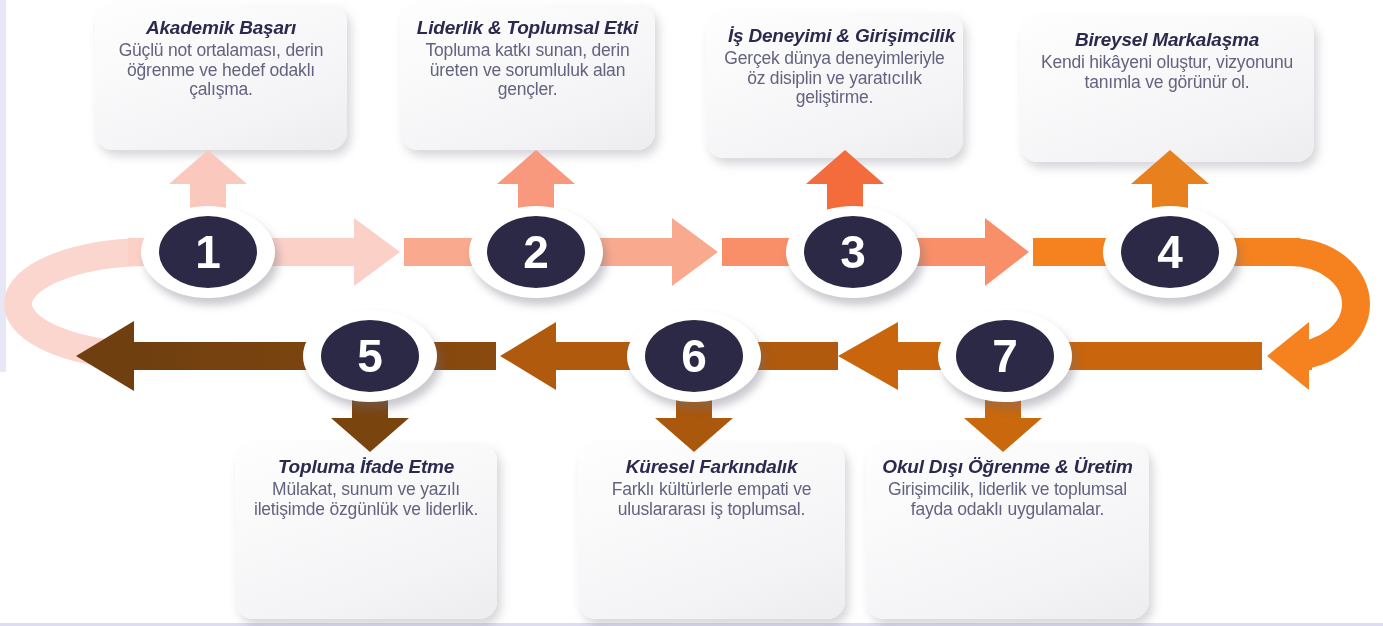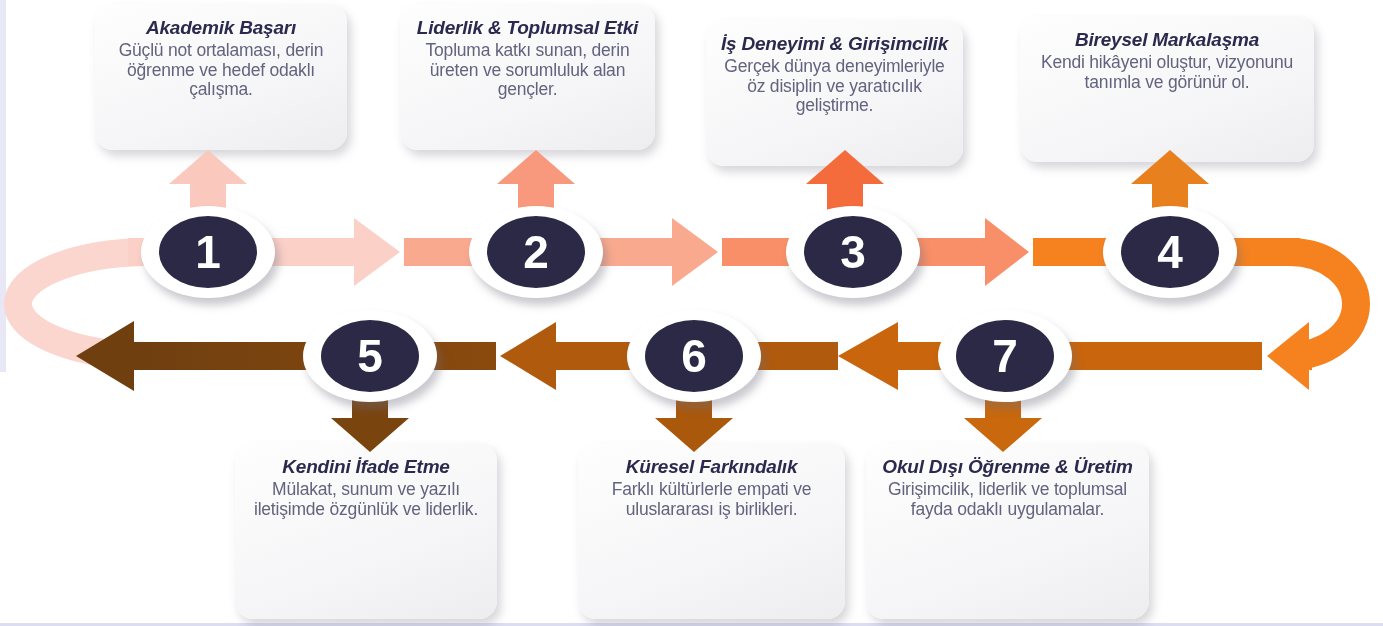--- a/index.html
+++ b/index.html
@@ -12,21 +12,21 @@
   
   .card{position:absolute;border-radius:18px;
         background:linear-gradient(160deg,#fefefe 0%,#f5f5f7 65%,#ededf0 100%);
         box-shadow:4px 6px 10px rgba(110,110,125,.28);
         display:flex;flex-direction:column;align-items:center;
         padding:13px 8px 0 8px;box-sizing:border-box;text-align:center;}
   .card .title{font-weight:700;font-size:19px;line-height:1.12;color:#2b2a4e;letter-spacing:-.2px;font-style:italic;}
   .card .body{font-size:17.5px;line-height:1.1;color:#63637f;margin-top:3px;letter-spacing:-.2px;}
   .c1{left:95px;top:4px;width:252px;height:146px;}
   .c2{left:400px;top:4px;width:255px;height:146px;}
-  .c3{left:706px;top:20px;width:257px;height:146px;}
+  .c3{left:706px;top:12px;width:257px;height:146px;align-items:flex-end;}
   .c4{left:1020px;top:16px;width:294px;height:146px;}
   .c5{left:235px;top:443px;width:262px;height:176px;}
   .c6{left:578px;top:443px;width:267px;height:176px;}
   .c7{left:866px;top:443px;width:283px;height:176px;}
 
   
   .seg{position:absolute;height:28px;}
   .seg.top{top:238px;} .seg.bot{top:342px;}
   .s1{left:128px;width:226px;} .s2{left:404px;width:268px;}
   .s3{left:722px;width:263px;} .s4{left:1033px;width:267px;}
@@ -163,26 +163,26 @@
   </div>
   <div class="card c3">
     <div class="title">İş Deneyimi &amp; Girişimcilik</div>
     <div class="body">Gerçek dünya deneyimleriyle öz disiplin ve yaratıcılık geliştirme.</div>
   </div>
   <div class="card c4">
     <div class="title">Bireysel Markalaşma</div>
     <div class="body">Kendi hikâyeni oluştur, vizyonunu tanımla ve görünür ol.</div>
   </div>
   <div class="card c5">
-    <div class="title">Kendini İfade Etme</div>
+    <div class="title">Topluma İfade Etme</div>
     <div class="body">Mülakat, sunum ve yazılı iletişimde özgünlük ve liderlik.</div>
   </div>
   <div class="card c6">
     <div class="title">Küresel Farkındalık</div>
-    <div class="body">Farklı kültürlerle empati ve uluslararası iş birlikleri.</div>
+    <div class="body">Farklı kültürlerle empati ve uluslararası iş toplumsal.</div>
   </div>
   <div class="card c7">
     <div class="title">Okul Dışı Öğrenme &amp; Üretim</div>
     <div class="body">Girişimcilik, liderlik ve toplumsal fayda odaklı uygulamalar.</div>
   </div>
 
   <div class="edge-bottom"></div>
 </div>
 
 </body></html>

